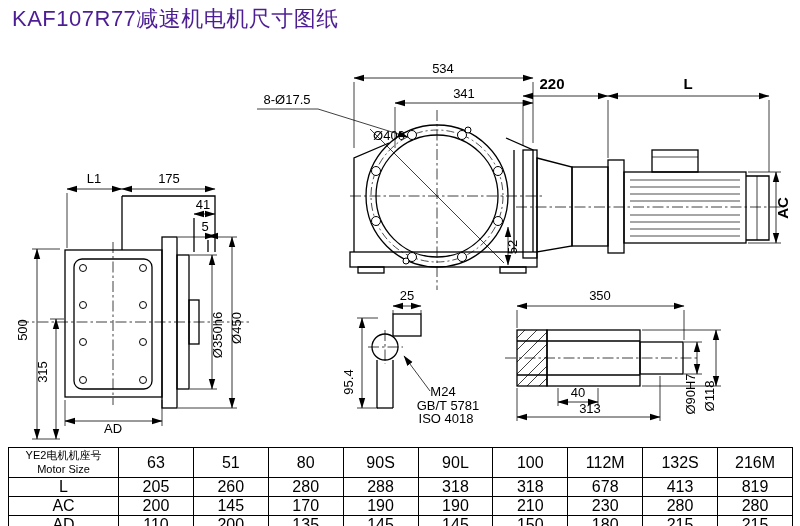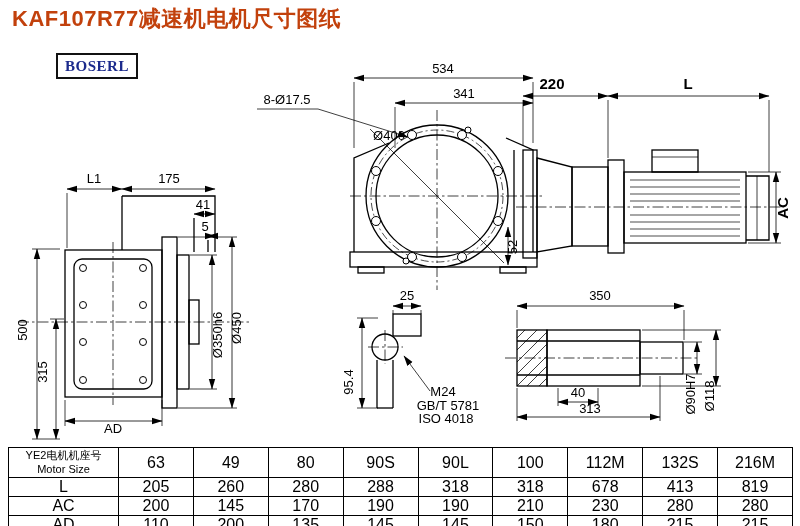--- a/index.html
+++ b/index.html
@@ -1,18 +1,18 @@
 <!DOCTYPE html>
 <html><head>
 <meta charset="utf-8">
 <style>
   * { margin:0; padding:0; box-sizing:border-box; }
   html,body { width:800px; height:526px; background:#fff; font-family:"Liberation Sans",sans-serif; }
   .page { position:relative; width:800px; height:526px; background:#fff; overflow:hidden; }
-  .title { position:absolute; left:12px; top:4px; font-size:22px; font-weight:bold; color:#c2410c; letter-spacing:.5px; white-space:nowrap; }
+  .title { position:absolute; left:12px; top:4px; font-size:22px; font-weight:normal; color:#4c1d95; letter-spacing:.5px; white-space:nowrap; }
   .brand { position:absolute; left:56px; top:53px; width:82px; height:26px; border:2px solid #111;
            display:flex; align-items:center; justify-content:center;
            font-family:"Liberation Serif",serif; font-weight:bold; font-size:15px; color:#1b2a8c; letter-spacing:.5px; }
   svg.drawing { position:absolute; left:0; top:0; }
 
   .ol  { fill:none; stroke:#000; stroke-width:1.3; }
   .tn  { fill:none; stroke:#000; stroke-width:.75; }
   .dl  { fill:none; stroke:#000; stroke-width:.8; }
   .cl  { fill:none; stroke:#000; stroke-width:.75; stroke-dasharray:11 3 2.5 3; }
   .bc  { fill:none; stroke:#000; stroke-width:.7; stroke-dasharray:8 3 2 3; }
@@ -26,21 +26,20 @@
   .dim-table tr.hdr td { height:30px; }
   .dim-table td.corner { font-size:11px; line-height:1.2; }
   .dim-table col.c0 { width:110px; }
 </style>
 </head>
 <body>
 
 <div class="page">
 
   <div class="title">KAF107R77减速机电机尺寸图纸</div>
-  <div class="brand">BOSERL</div>
 
   <svg class="drawing" width="800" height="446" viewBox="0 0 800 446" xmlns="http://www.w3.org/2000/svg">
     <defs>
       <marker id="ea" markerWidth="11" markerHeight="8" refX="10" refY="4" orient="auto" markerUnits="userSpaceOnUse">
         <path d="M0,0.8 L10.5,4 L0,7.2 Z" fill="#000"></path>
       </marker>
       <marker id="sa" markerWidth="11" markerHeight="8" refX="0.5" refY="4" orient="auto" markerUnits="userSpaceOnUse">
         <path d="M10.5,0.8 L0,4 L10.5,7.2 Z" fill="#000"></path>
       </marker>
     </defs>
@@ -251,21 +250,21 @@
         <col>
         <col>
     </colgroup>
     <tbody>
       <tr class="hdr">
         <td class="corner">
           <div>YE2电机机座号</div>
           <div>Motor Size</div>
         </td>
         <td>63</td>
-        <td>49</td>
+        <td>51</td>
         <td>80</td>
         <td>90S</td>
         <td>90L</td>
         <td>100</td>
         <td>112M</td>
         <td>132S</td>
         <td>216M</td>
       </tr>
       <tr>
         <td>L</td>

